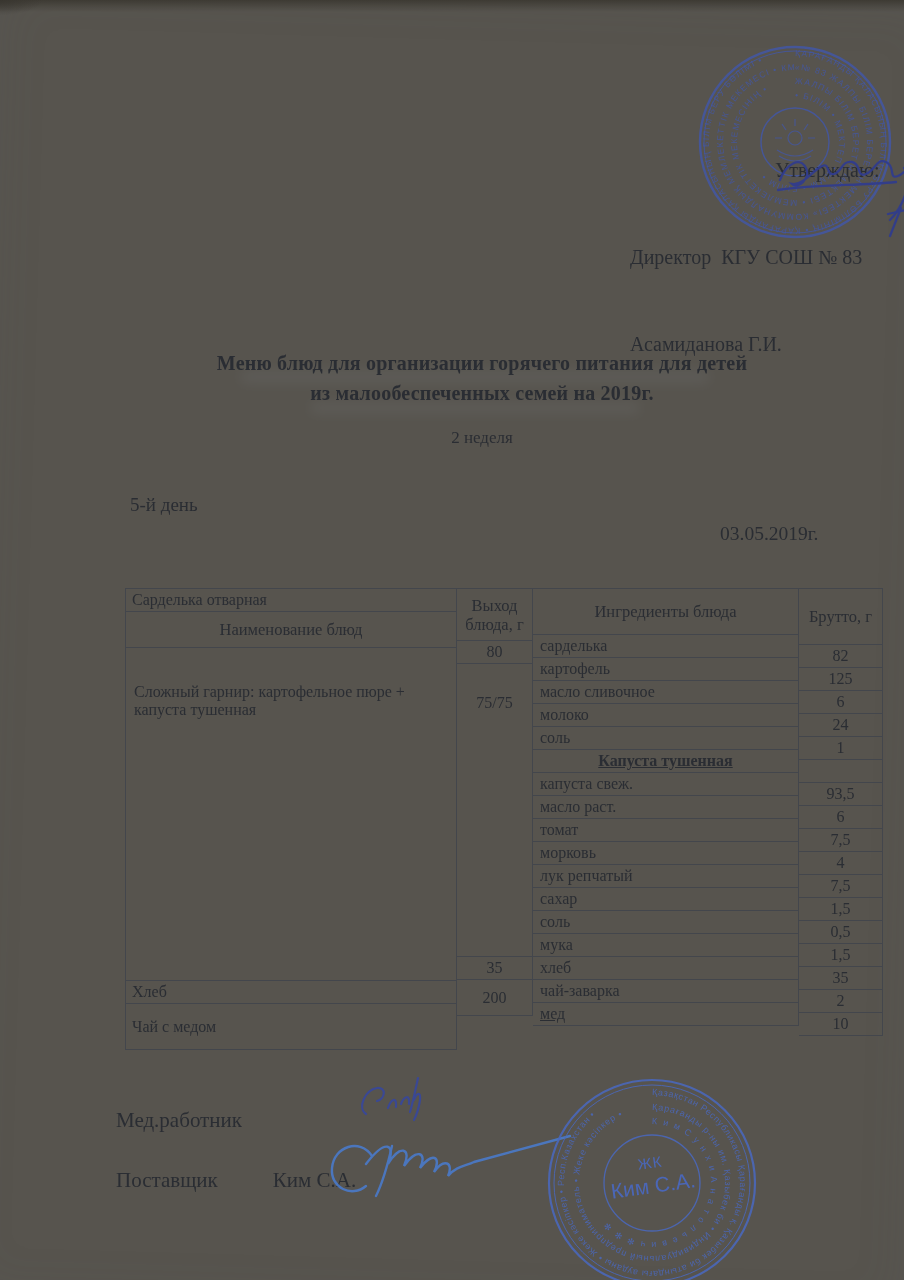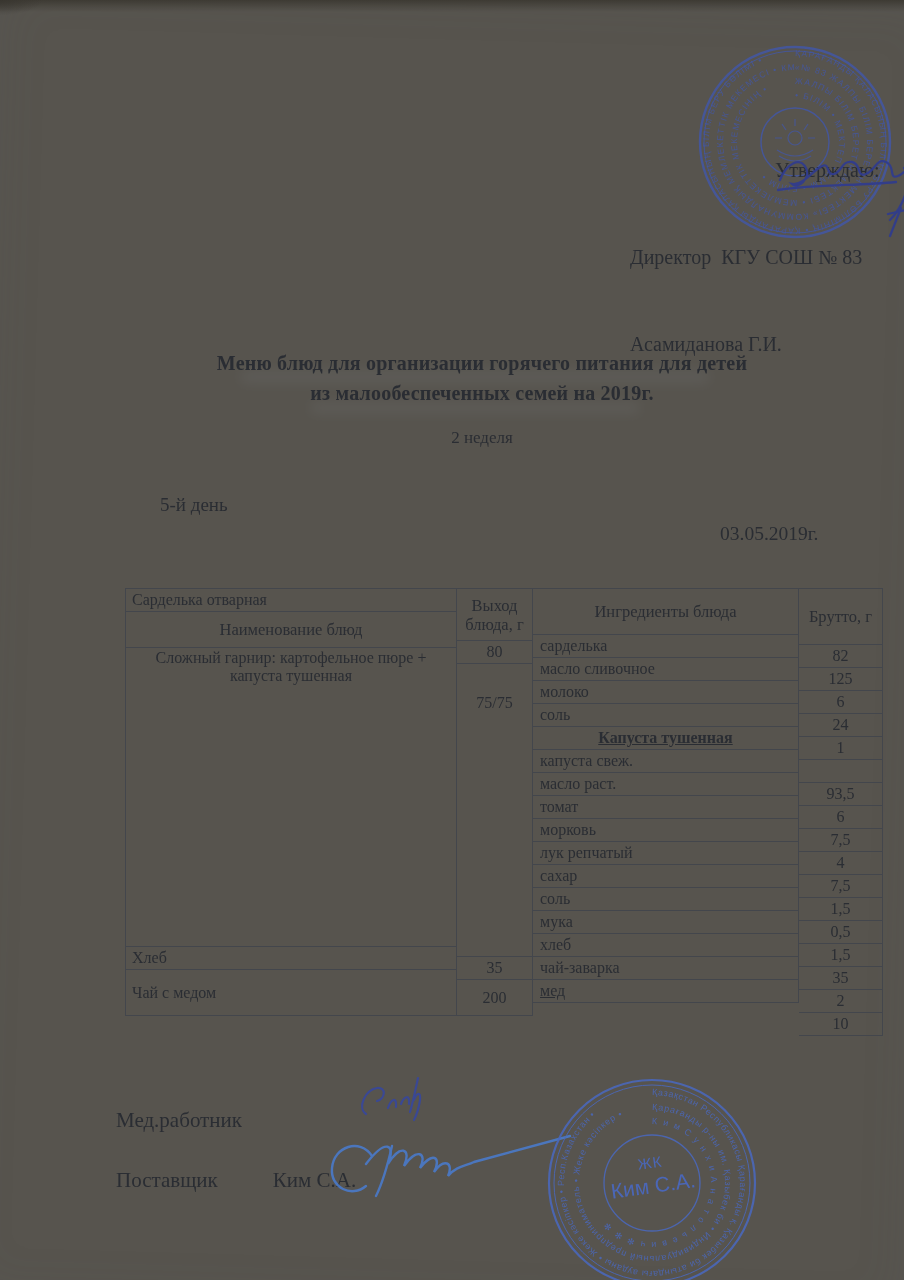--- a/index.html
+++ b/index.html
@@ -33,36 +33,36 @@
 
   
   .approval{position:absolute;left:600px;top:80px;font-size:20px;line-height:29px;white-space:pre;}
   .approval .l1{margin-left:145px;}
   .stamp{position:absolute;}
 
   
   .title{position:absolute;left:0;top:330px;width:904px;text-align:center;
          font-size:20px;font-weight:bold;line-height:30px;letter-spacing:.2px;}
   .week{position:absolute;left:0;top:410px;width:904px;text-align:center;font-size:17px;}
-  .day{position:absolute;left:130px;top:476px;font-size:19px;}
+  .day{position:absolute;left:100px;top:476px;font-size:19px;}
   .date{position:absolute;left:690px;top:505px;font-size:19.5px;}
 
   
   .menu-table{position:absolute;left:95px;top:570px;display:flex;align-items:flex-start;
               border-top:1.4px solid var(--line,#43464c);}
   .tcol{display:flex;flex-direction:column;border-right:1.4px solid var(--line,#43464c);}
   .tcol1{width:330px;border-left:1.4px solid var(--line,#43464c);}
   .tcol2{width:75px;}
   .tcol3{width:265px;}
   .tcol4{width:83px;}
   .cell{box-sizing:border-box;border-bottom:1.4px solid var(--line,#43464c);
         display:flex;font-size:16px;overflow:hidden;}
   .th{align-items:center;justify-content:center;text-align:center;font-size:16.5px;line-height:19px;padding:2px 2px;}
   .dish{align-items:center;padding-left:6px;line-height:18px;}
-  .dish-tall{align-items:flex-start;justify-content:center;text-align:center;padding:1px 8px 0 8px;}
+  .dish-tall{align-items:flex-start;justify-content:center;padding:1px 8px 0 8px;margin-top:34px;}
   .ing{align-items:center;padding-left:7px;}
   .ing-sub{align-items:center;justify-content:center;font-weight:bold;text-align:center;}
   .val{align-items:center;justify-content:center;text-align:center;}
   .val-top{align-items:flex-start;justify-content:center;padding-top:30px;}
 
   
   .medic{position:absolute;left:86px;top:1090px;font-size:21px;}
   .supplier{position:absolute;left:86px;top:1150px;font-size:21px;display:flex;gap:55px;text-align:center;}
   svg text{font-family:"Liberation Sans","DejaVu Sans",sans-serif;}
 </style>
@@ -137,20 +137,21 @@
     <div class="tcol tcol2" id="tcol2">
         <div class="cell th" style="height: 52px;">Выход блюда, г</div>
         <div class="cell val" style="height: 23px;">80</div>
         <div class="cell val val-top" style="height: 293px;">75/75</div>
         <div class="cell val" style="height: 23px;">35</div>
         <div class="cell val" style="height: 36px;">200</div>
       </div>
     <div class="tcol tcol3" id="tcol3">
         <div class="cell th" style="height: 46px;">Ингредиенты блюда</div>
         <div class="cell ing" style="height: 23px;">сарделька</div>
+        <div class="cell ing" style="height: 23px;">картофель</div>
         <div class="cell ing" style="height: 23px;">масло сливочное</div>
         <div class="cell ing" style="height: 23px;">молоко</div>
         <div class="cell ing" style="height: 23px;">соль</div>
         <div class="cell ing-sub" style="height: 23px; text-decoration: underline;">Капуста тушенная</div>
         <div class="cell ing" style="height: 23px;">капуста свеж.</div>
         <div class="cell ing" style="height: 23px;">масло раст.</div>
         <div class="cell ing" style="height: 23px;">томат</div>
         <div class="cell ing" style="height: 23px;">морковь</div>
         <div class="cell ing" style="height: 23px;">лук репчатый</div>
         <div class="cell ing" style="height: 23px;">сахар</div>

